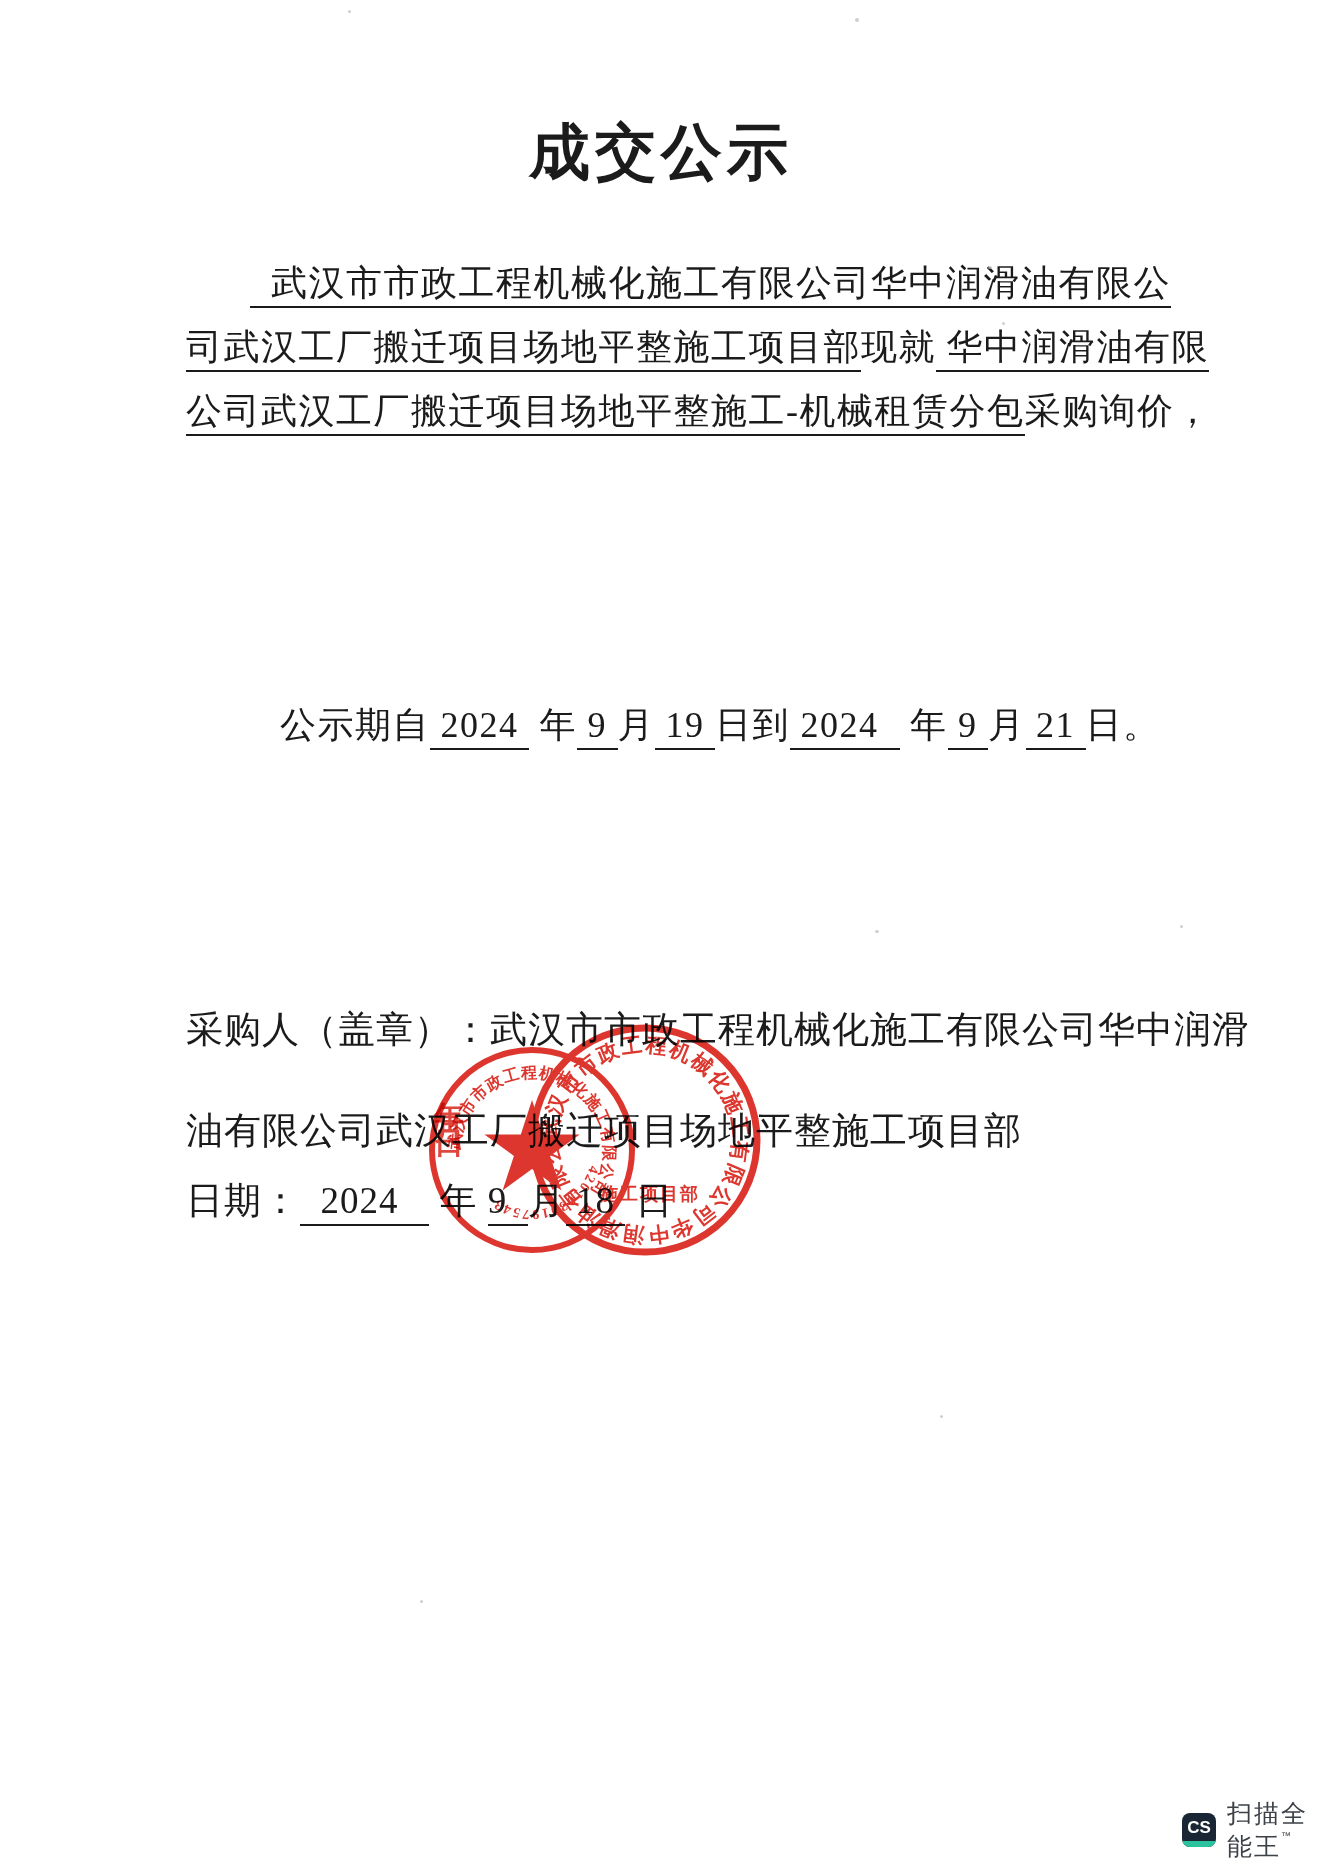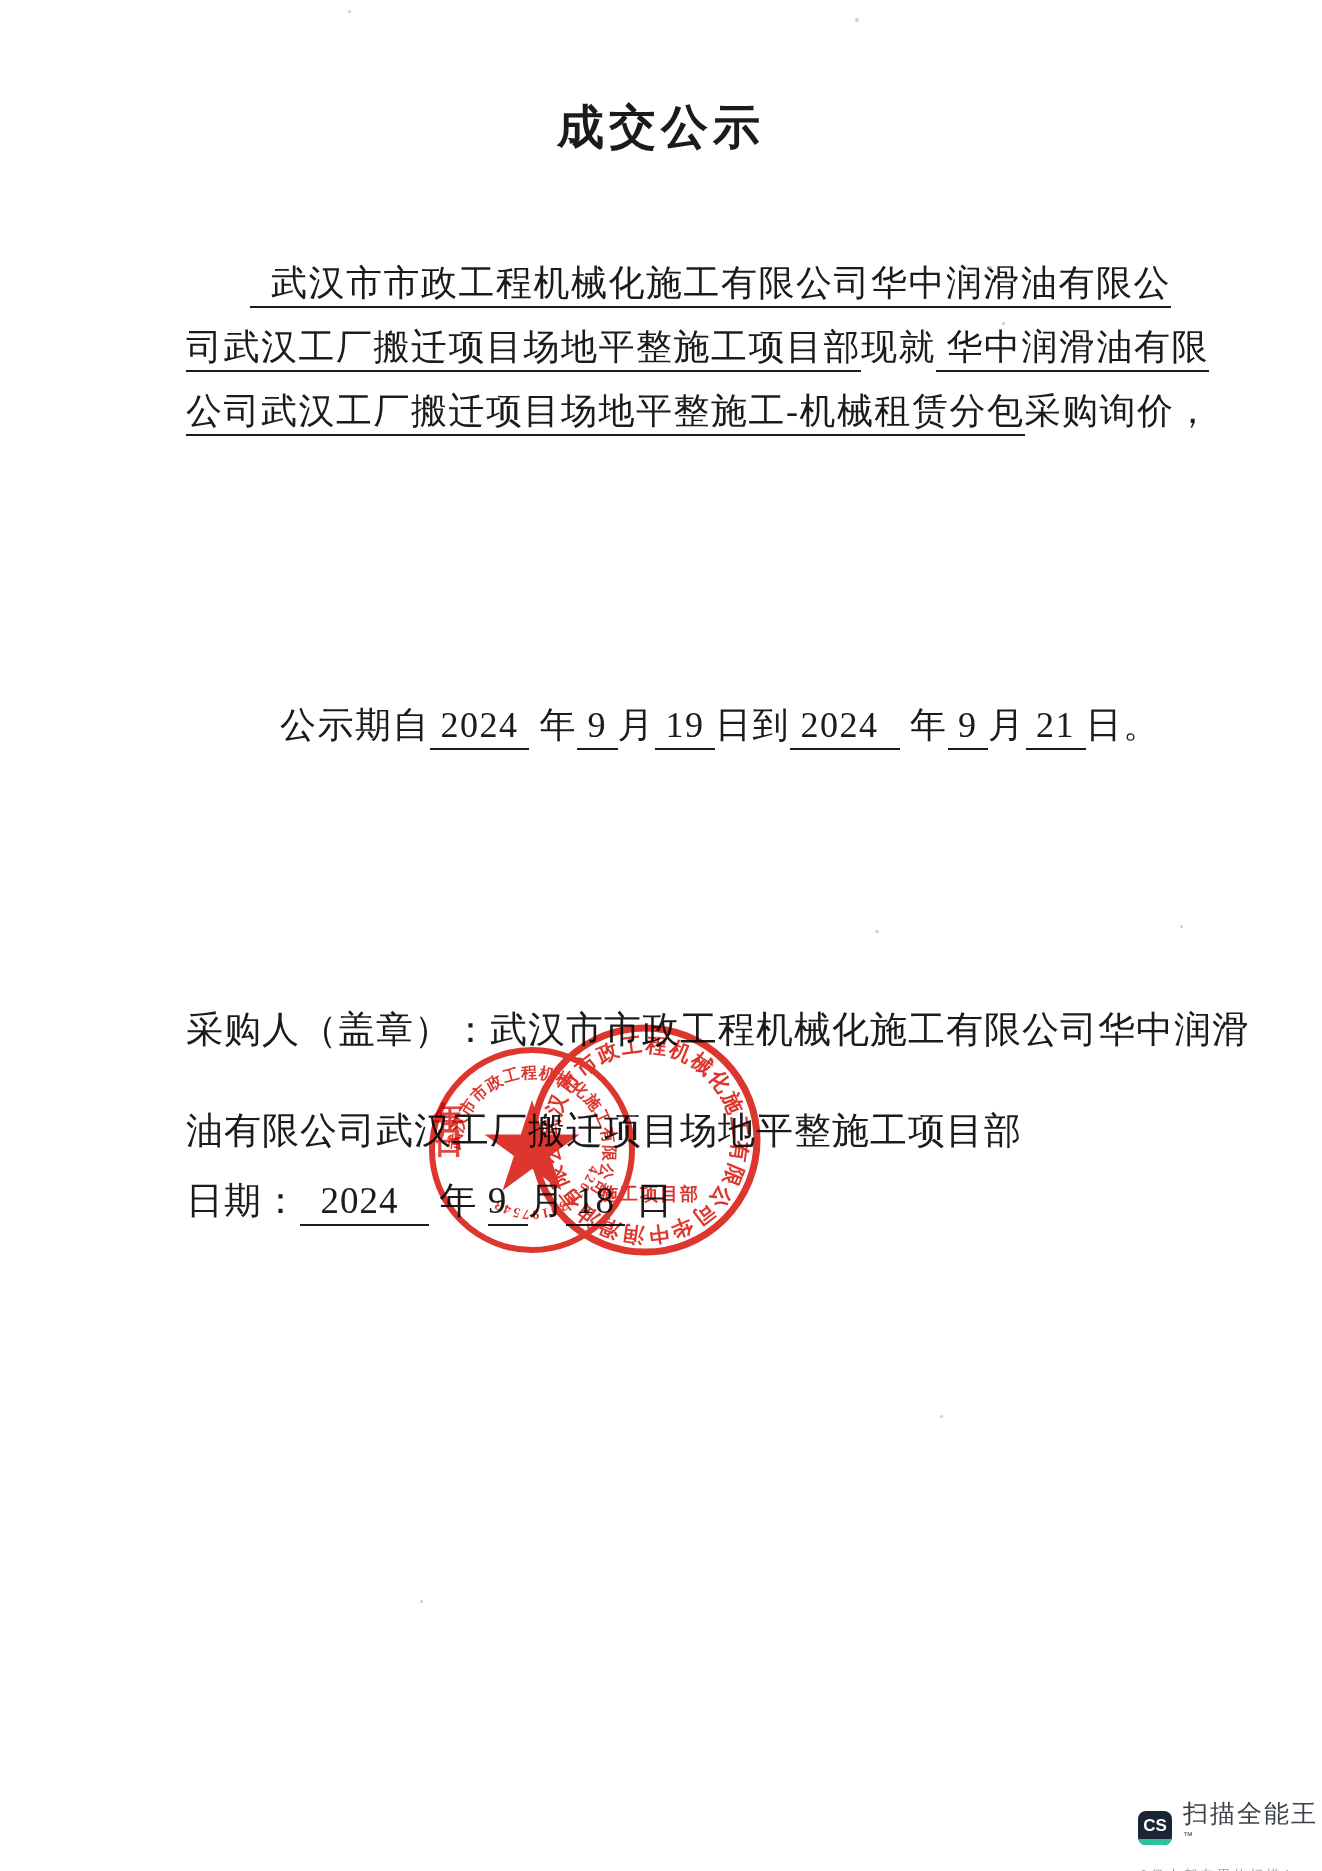--- a/index.html
+++ b/index.html
@@ -1,22 +1,22 @@
 <!DOCTYPE html>
 <html><head>
 <meta charset="utf-8">
 <style>
   html,body { margin:0; padding:0; background:#ffffff; }
   .page {
     position:relative; width:1322px; height:1871px; background:#ffffff;
     font-family:"Liberation Serif","DejaVu Serif",serif; color:#1b1b1b; overflow:hidden;
   }
   .doc-title {
-    position:absolute; top:96px; left:0; width:100%; text-align:center;
-    font-size:47px; font-weight:700; letter-spacing:5px;
+    position:absolute; top:112px; left:0; width:100%; text-align:center;
+    font-size:61px; font-weight:700; letter-spacing:5px;
   }
   .bodyline {
     position:absolute; left:186px; font-size:36px; letter-spacing:1.5px;
     white-space:pre; line-height:1.2;
   }
   .indent1 { padding-left:64px; }
   .seg { white-space:pre; }
   .seg.u { border-bottom:2.5px solid #1b1b1b; padding-bottom:3px; }
   .sigline { position:absolute; left:186px; font-size:37px; letter-spacing:1px; white-space:pre; }
   
@@ -24,21 +24,21 @@
     mix-blend-mode:multiply; opacity:.92; pointer-events:none; }
   .stamp-side-text {
     position:absolute; left:428px; top:1078px; writing-mode:vertical-rl;
     color:#da251c; font-size:30px; letter-spacing:14px; font-weight:700;
     mix-blend-mode:multiply; opacity:.85;
   }
   
   .speck { position:absolute; background:#b9b9b9; border-radius:50%; opacity:.7; }
   
   .wm { position:absolute; left:1138px; top:1797px; font-family:"Liberation Sans","DejaVu Sans",sans-serif; }
-  .wm-row { display:flex; align-items:center; }
+  .wm-row { display:flex; align-items:center;margin-left:44px; }
   .wm-badge {
     position:relative; width:34px; height:34px; border-radius:8px; background:#1b2635;
     color:#ffffff; font-weight:700; font-size:17px; display:flex; align-items:center;
     justify-content:center; overflow:hidden; flex:0 0 auto;
   }
   .wm-badge-strip { position:absolute; bottom:0; left:0; width:100%; height:6px; background:#2cc29e; }
   .wm-badge-label { position:relative; top:-2px; }
   .wm-name { margin-left:11px; font-size:25px; font-weight:400; color:#3c4147; letter-spacing:2px; }
   .wm-tm { font-size:10px; vertical-align:top; color:#3c4147; }
   .wm-tagline { margin-top:7px; margin-left:2px; font-size:13px; color:#9aa0a5; letter-spacing:3.5px; }

